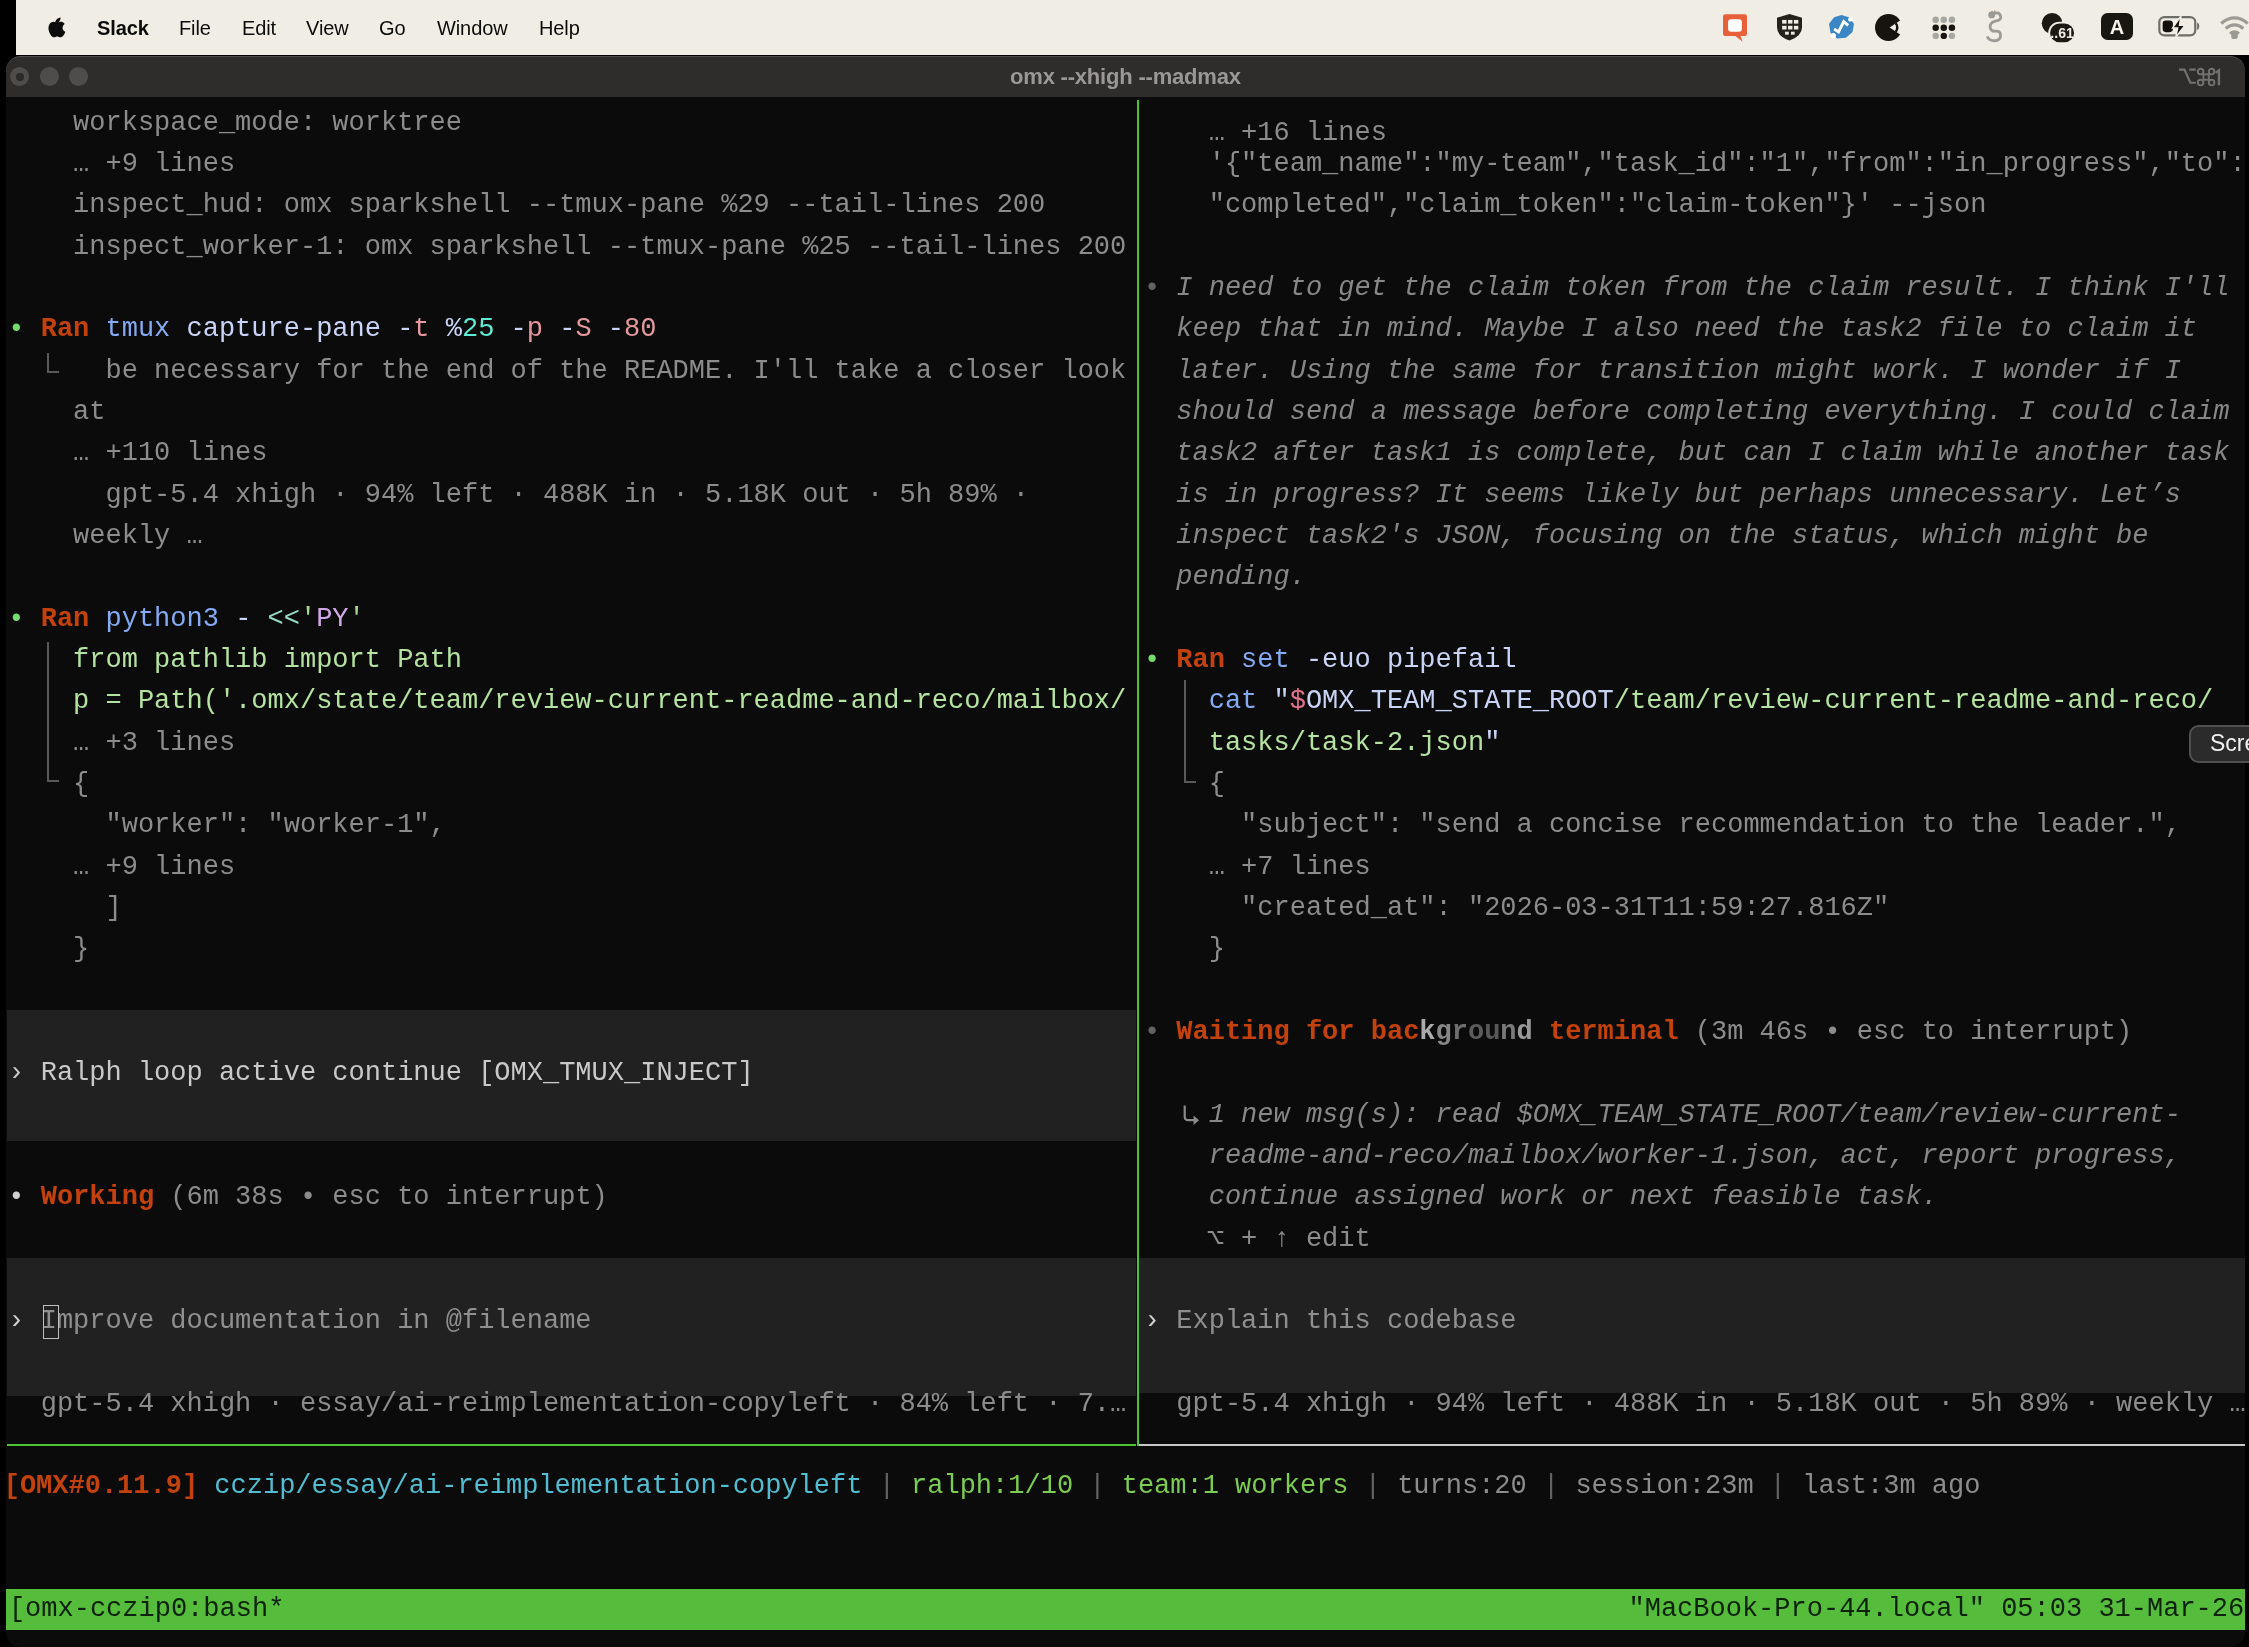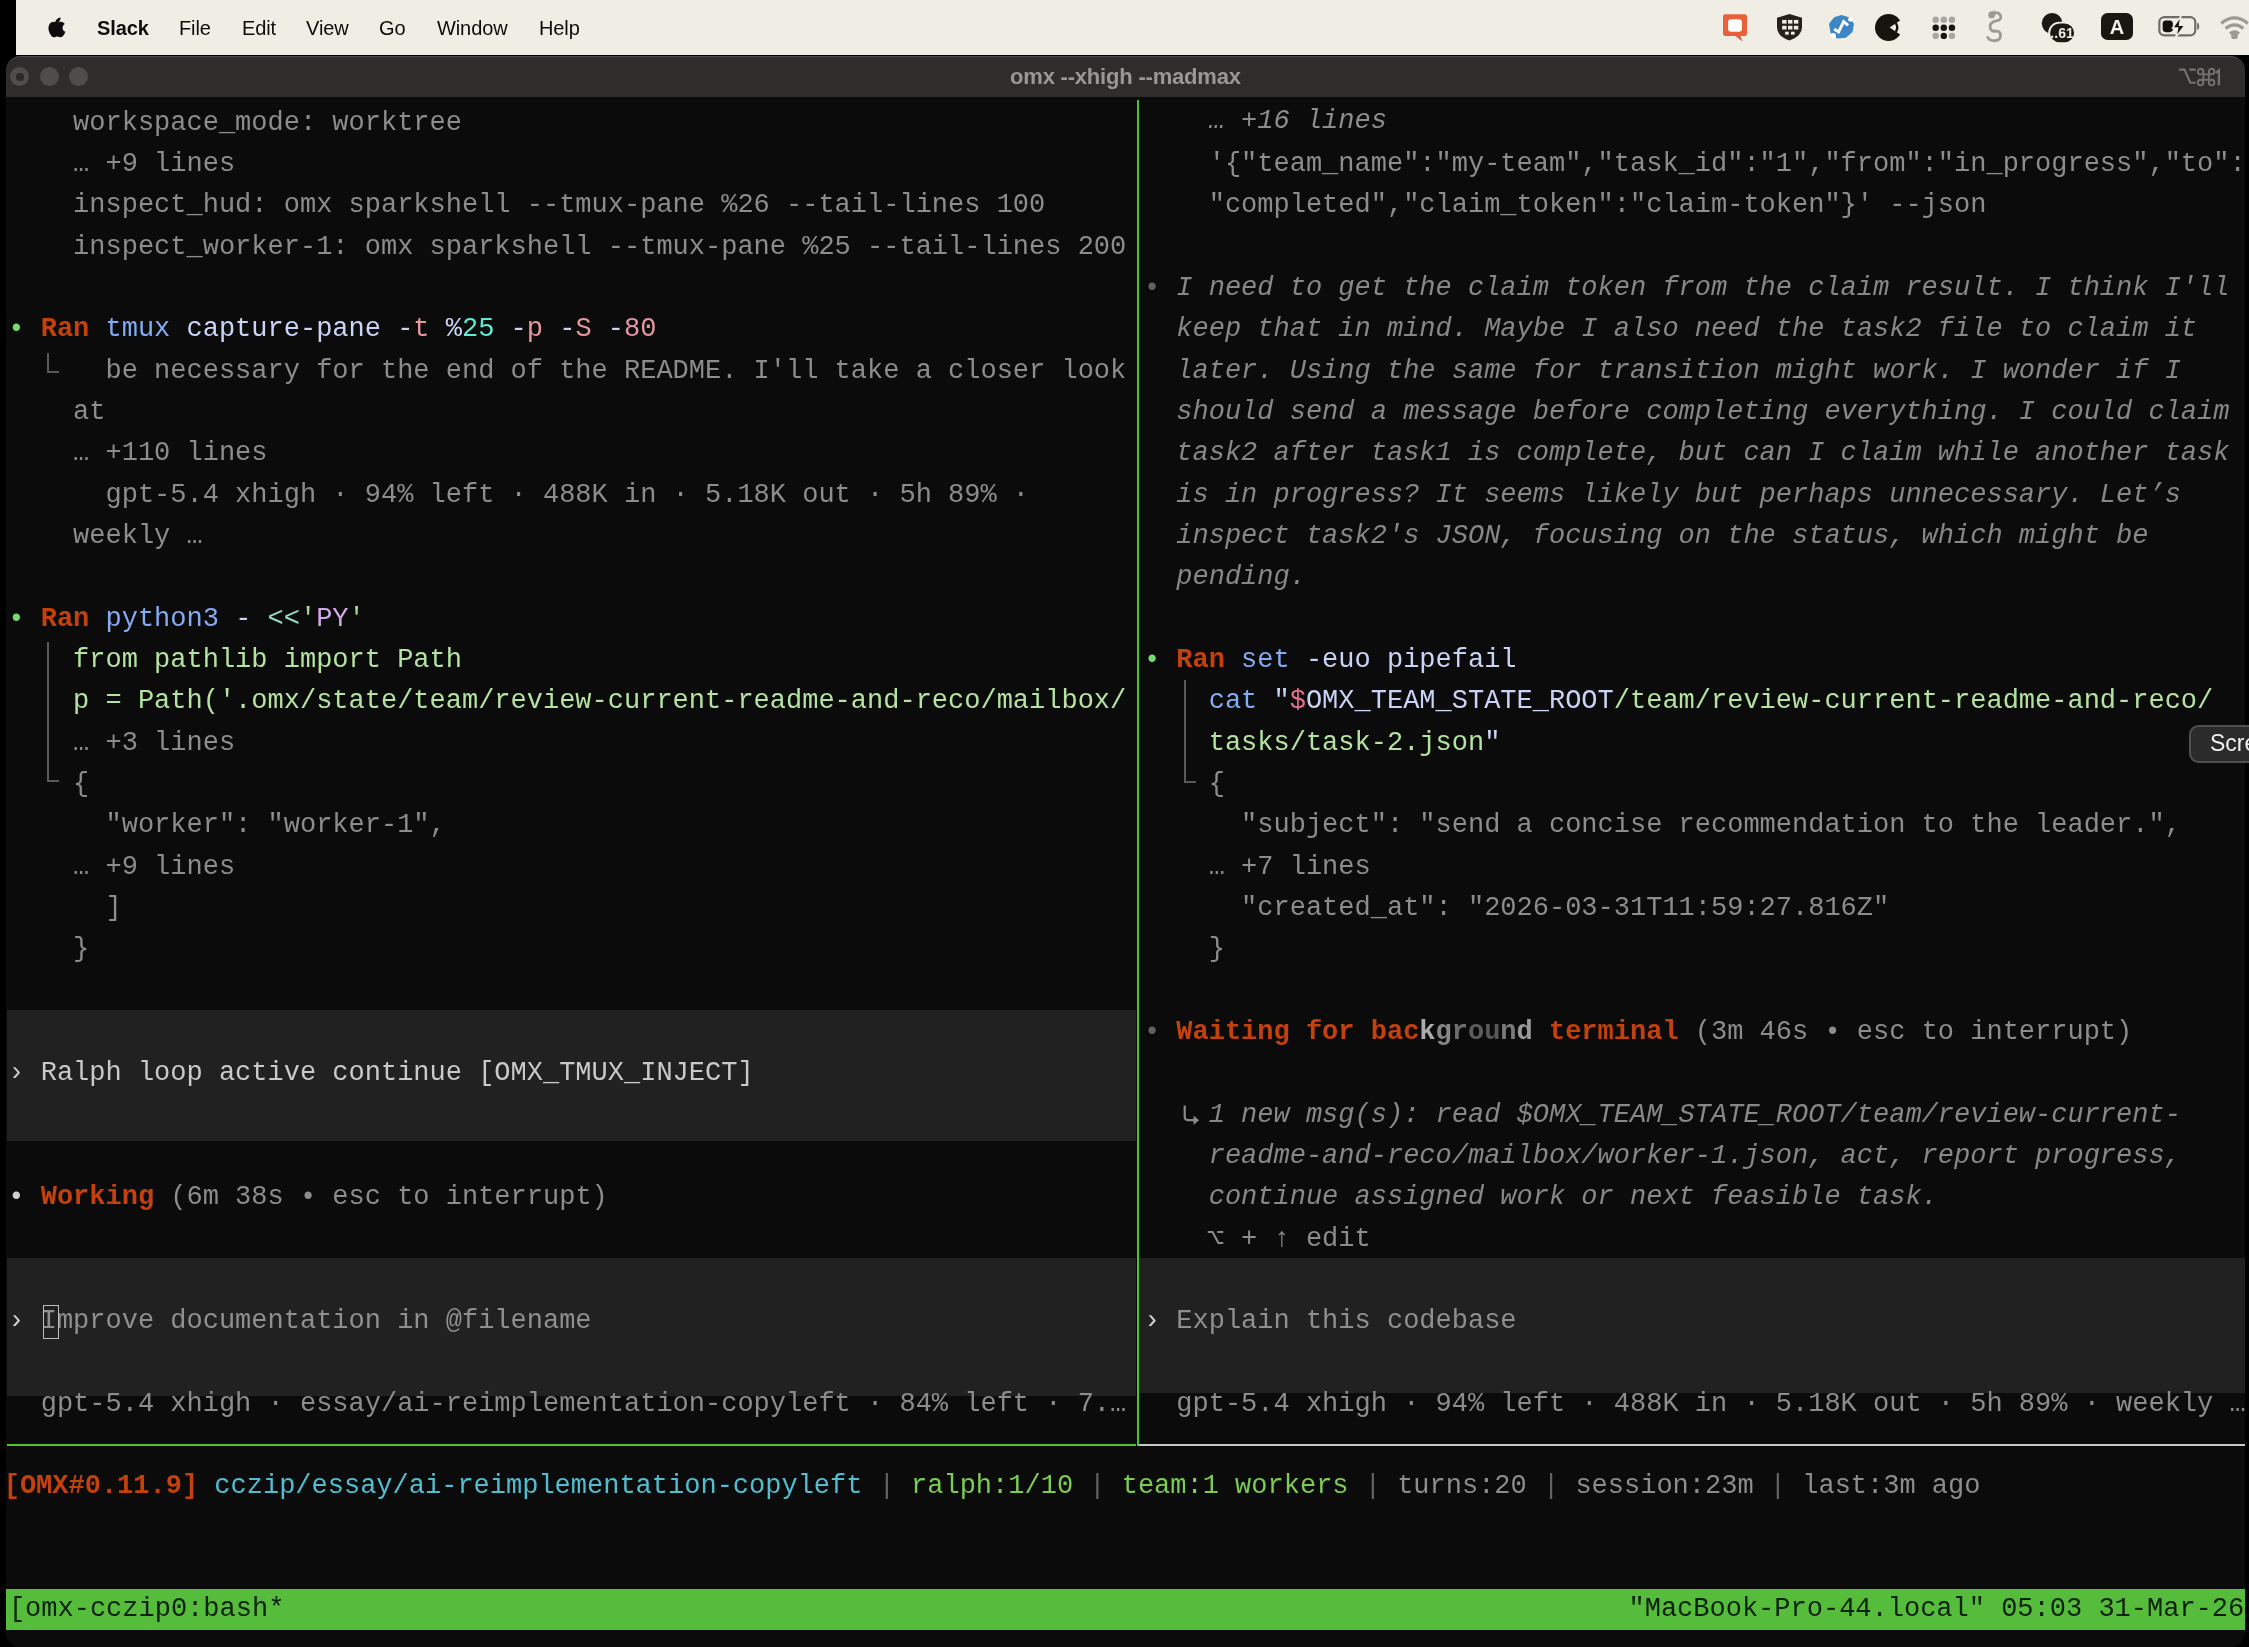--- a/index.html
+++ b/index.html
@@ -167,21 +167,21 @@
   </div>
   <div id="term">
 
     <div id="vdiv"></div>
     <div id="hdiv-l"></div>
     <div id="hdiv-r"></div>
 
     <div id="lpane" style="position:absolute; left:0; top:0; width:1131px; height:1513px; overflow:hidden;">
       <div class="ln" style="left:2.4px; top:47px;">    workspace_mode: worktree</div>
       <div class="ln" style="left:2.4px; top:88px;">    … +9 lines</div>
-      <div class="ln" style="left:2.4px; top:129px;">    inspect_hud: omx sparkshell --tmux-pane %26 --tail-lines 100</div>
+      <div class="ln" style="left:2.4px; top:129px;">    inspect_hud: omx sparkshell --tmux-pane %29 --tail-lines 200</div>
       <div class="ln" style="left:2.4px; top:171px;">    inspect_worker-1: omx sparkshell --tmux-pane %25 --tail-lines 200</div>
       <div class="ln" style="left:2.4px; top:253px;"><span class="gb">•</span> <span class="w">Ran</span> <span class="blu">tmux</span> <span class="lav">capture-pane</span> <span class="lav">-</span><span class="pnk">t</span> <span class="lav">%</span><span class="org">25</span> <span class="lav">-</span><span class="pnk">p</span> <span class="lav">-</span><span class="pnk">S</span> <span class="lav">-</span><span class="pnk">80</span></div>
       <div class="elb" style="left:41px; top:297px; width:11.8px; height:20px;"></div>
       <div class="ln" style="left:2.4px; top:295px;">      be necessary for the end of the README. I'll take a closer look</div>
       <div class="ln" style="left:2.4px; top:336px;">    at</div>
       <div class="ln" style="left:2.4px; top:377px;">    … +110 lines</div>
       <div class="ln" style="left:2.4px; top:419px;">      gpt-5.4 xhigh · 94% left · 488K in · 5.18K out · 5h 89% ·</div>
       <div class="ln" style="left:2.4px; top:460px;">    weekly …</div>
       <div class="ln" style="left:2.4px; top:543px;"><span class="gb">•</span> <span class="w">Ran</span> <span class="blu">python3</span> <span class="lav">-</span> <span class="mnt">&lt;&lt;</span><span class="qgr">'</span><span class="pur">PY</span><span class="qgr">'</span></div>
       <div class="elb" style="left:41px; top:586px; width:11.8px; height:140px;"></div>
@@ -200,21 +200,21 @@
       <div class="ln" style="left:2.4px; top:1121px;"><span style="color:#d0d0d0;">•</span> <span class="w">Working</span> (6m 38s • esc to interrupt)</div>
 
       <div class="box" style="top:1202px; width:1129px; height:138px;"></div>
       <div class="ln" style="left:2.4px; top:1245px;"><span style="color:#d0d0d0;">›</span> <span style="color:#8f8f8f;">Improve documentation in @filename</span></div>
       <div class="cursor" style="left:37px; top:1249px;"></div>
 
       <div class="ln" style="left:2.4px; top:1328px;">  gpt-5.4 xhigh · essay/ai-reimplementation-copyleft · 84% left · 7.…</div>
     </div>
 
     <div id="rpane" style="position:absolute; left:1133px; top:0; width:1106px; height:1513px; overflow:hidden;">
-      <div class="ln" style="left:5px; top:45px;font-style:italic;">    … +16 lines</div>
+      <div class="ln" style="left:5px; top:57px;">    … +16 lines</div>
       <div class="ln" style="left:5px; top:88px;">    '{"team_name":"my-team","task_id":"1","from":"in_progress","to":</div>
       <div class="ln" style="left:5px; top:129px;">    "completed","claim_token":"claim-token"}' --json</div>
       <div class="ln" style="left:5px; top:212px;"><span class="dim">•</span> <span class="it">I need to get the claim token from the claim result. I think I'll</span></div>
       <div class="ln it" style="left:5px; top:253px;">  keep that in mind. Maybe I also need the task2 file to claim it</div>
       <div class="ln it" style="left:5px; top:295px;">  later. Using the same for transition might work. I wonder if I</div>
       <div class="ln it" style="left:5px; top:336px;">  should send a message before completing everything. I could claim</div>
       <div class="ln it" style="left:5px; top:377px;">  task2 after task1 is complete, but can I claim while another task</div>
       <div class="ln it" style="left:5px; top:419px;">  is in progress? It seems likely but perhaps unnecessary. Let’s</div>
       <div class="ln it" style="left:5px; top:460px;">  inspect task2's JSON, focusing on the status, which might be</div>
       <div class="ln it" style="left:5px; top:501px;">  pending.</div>

